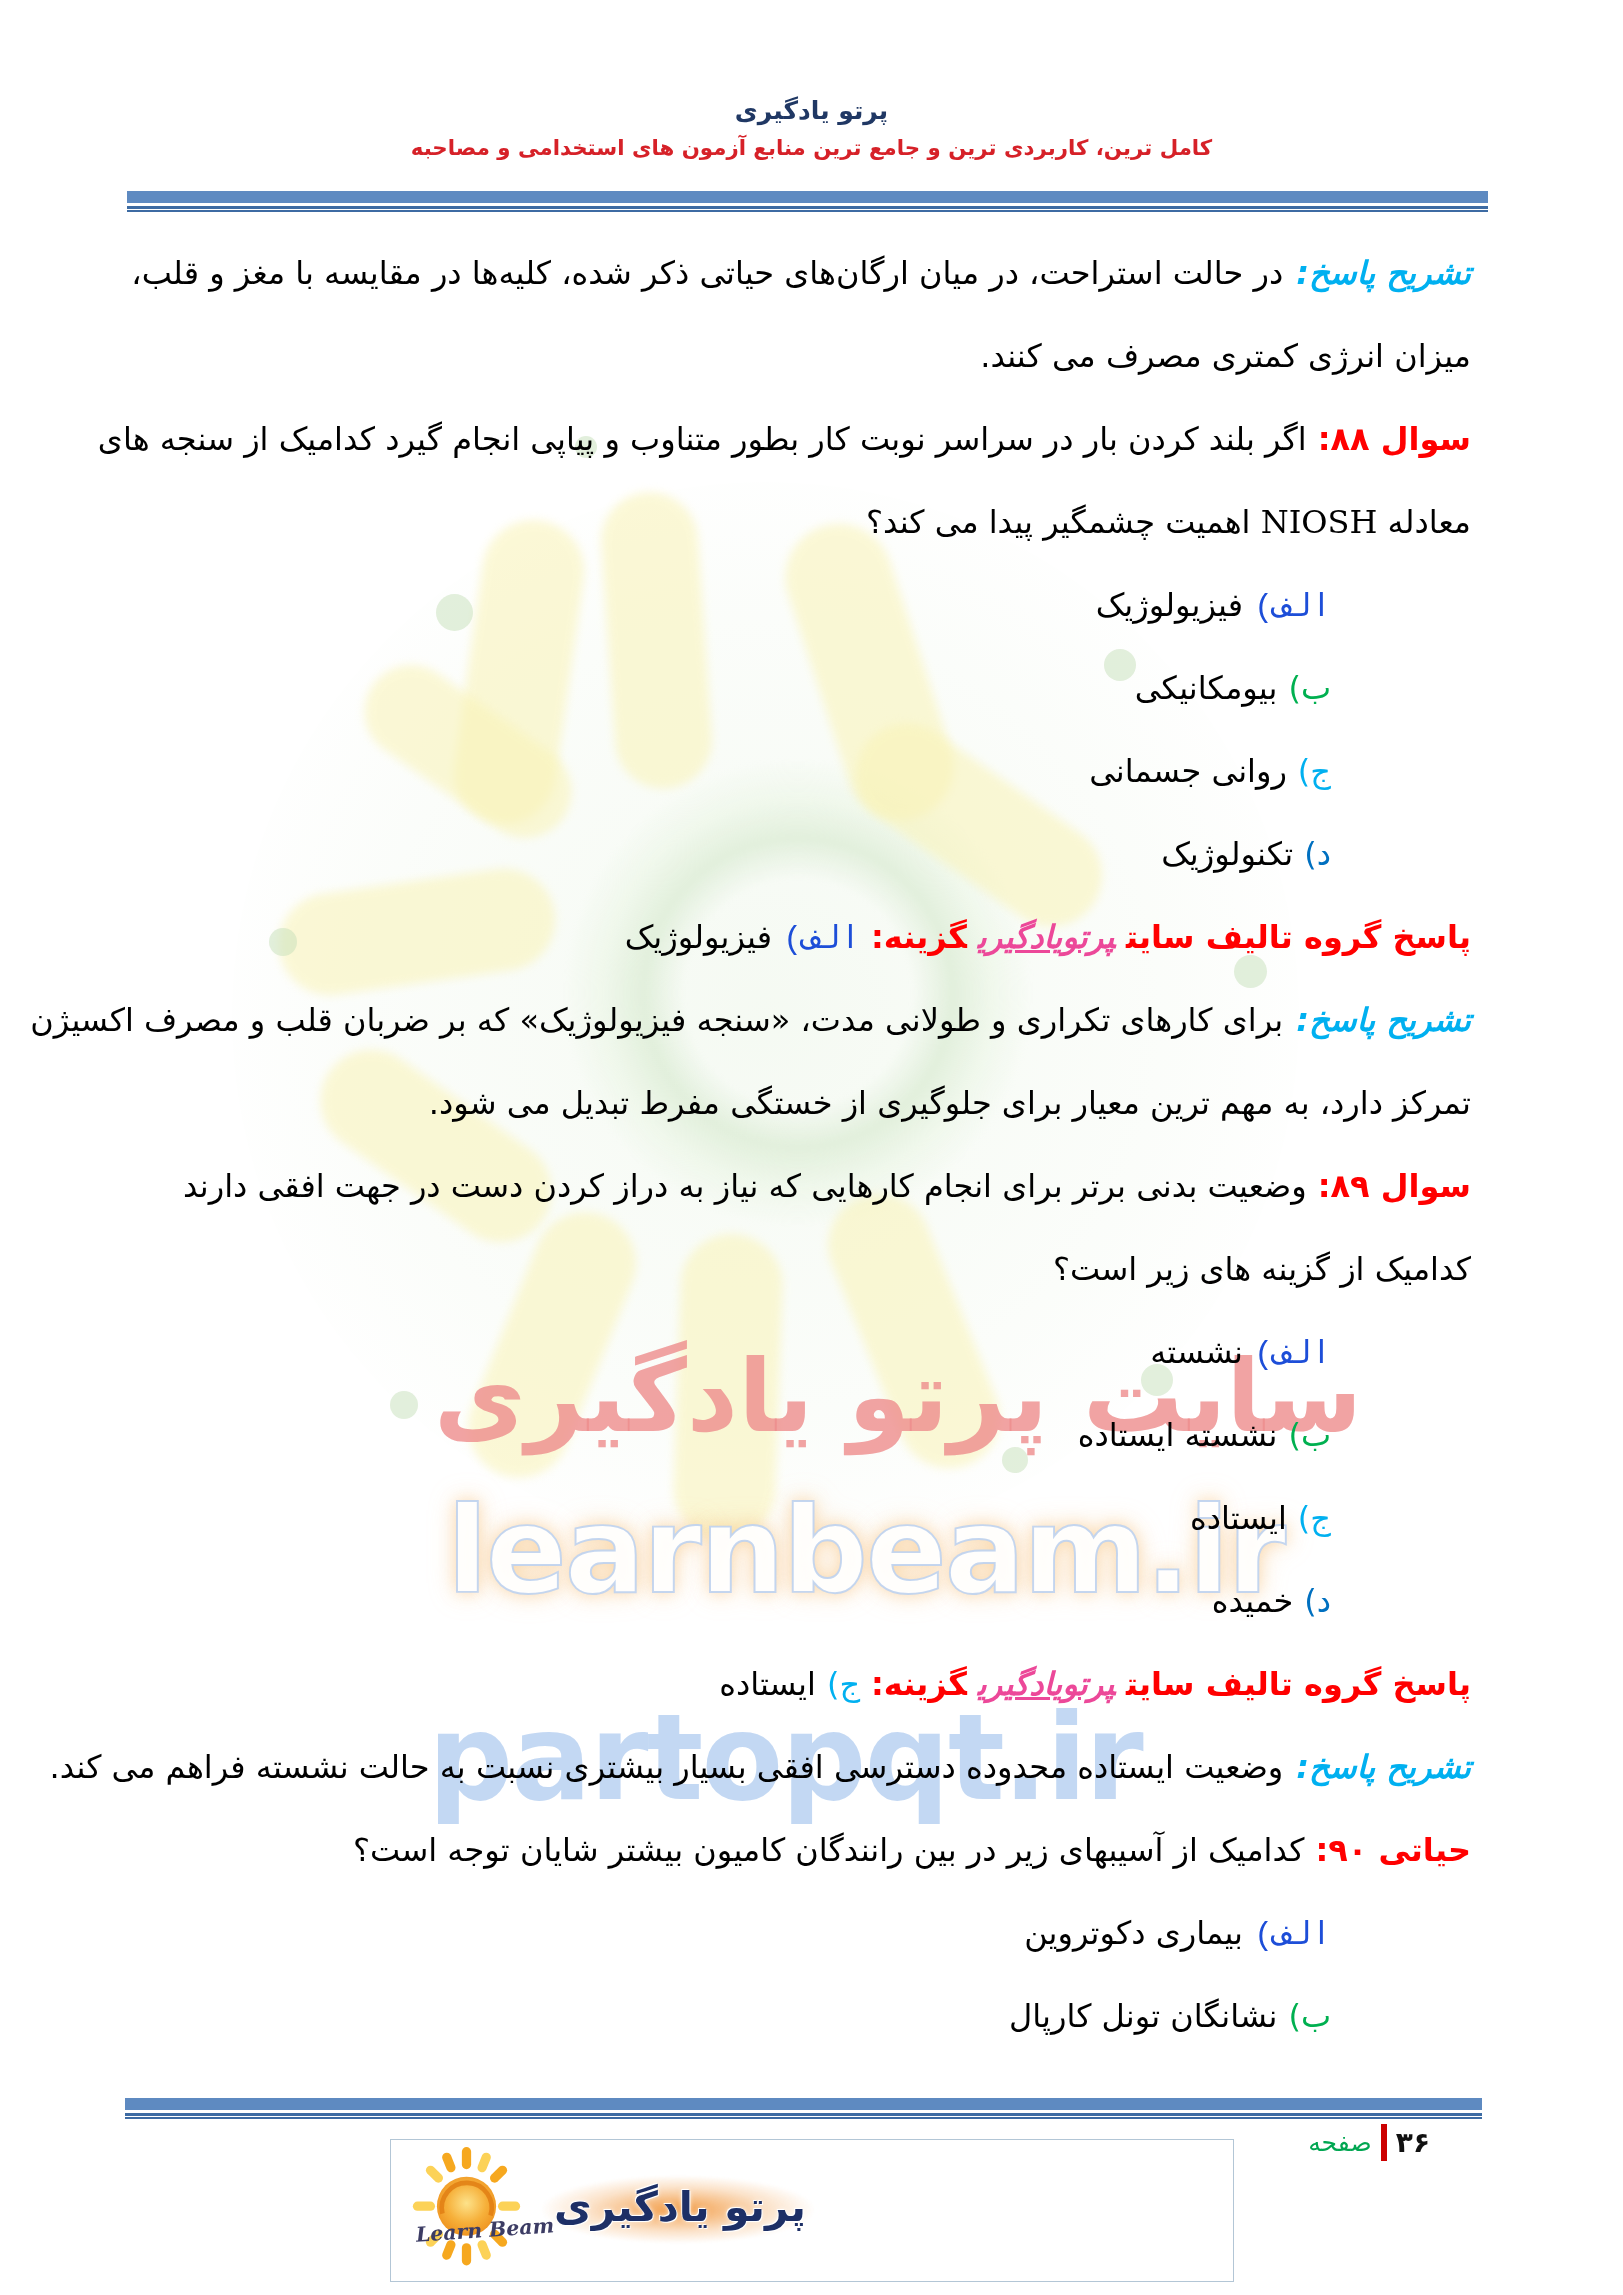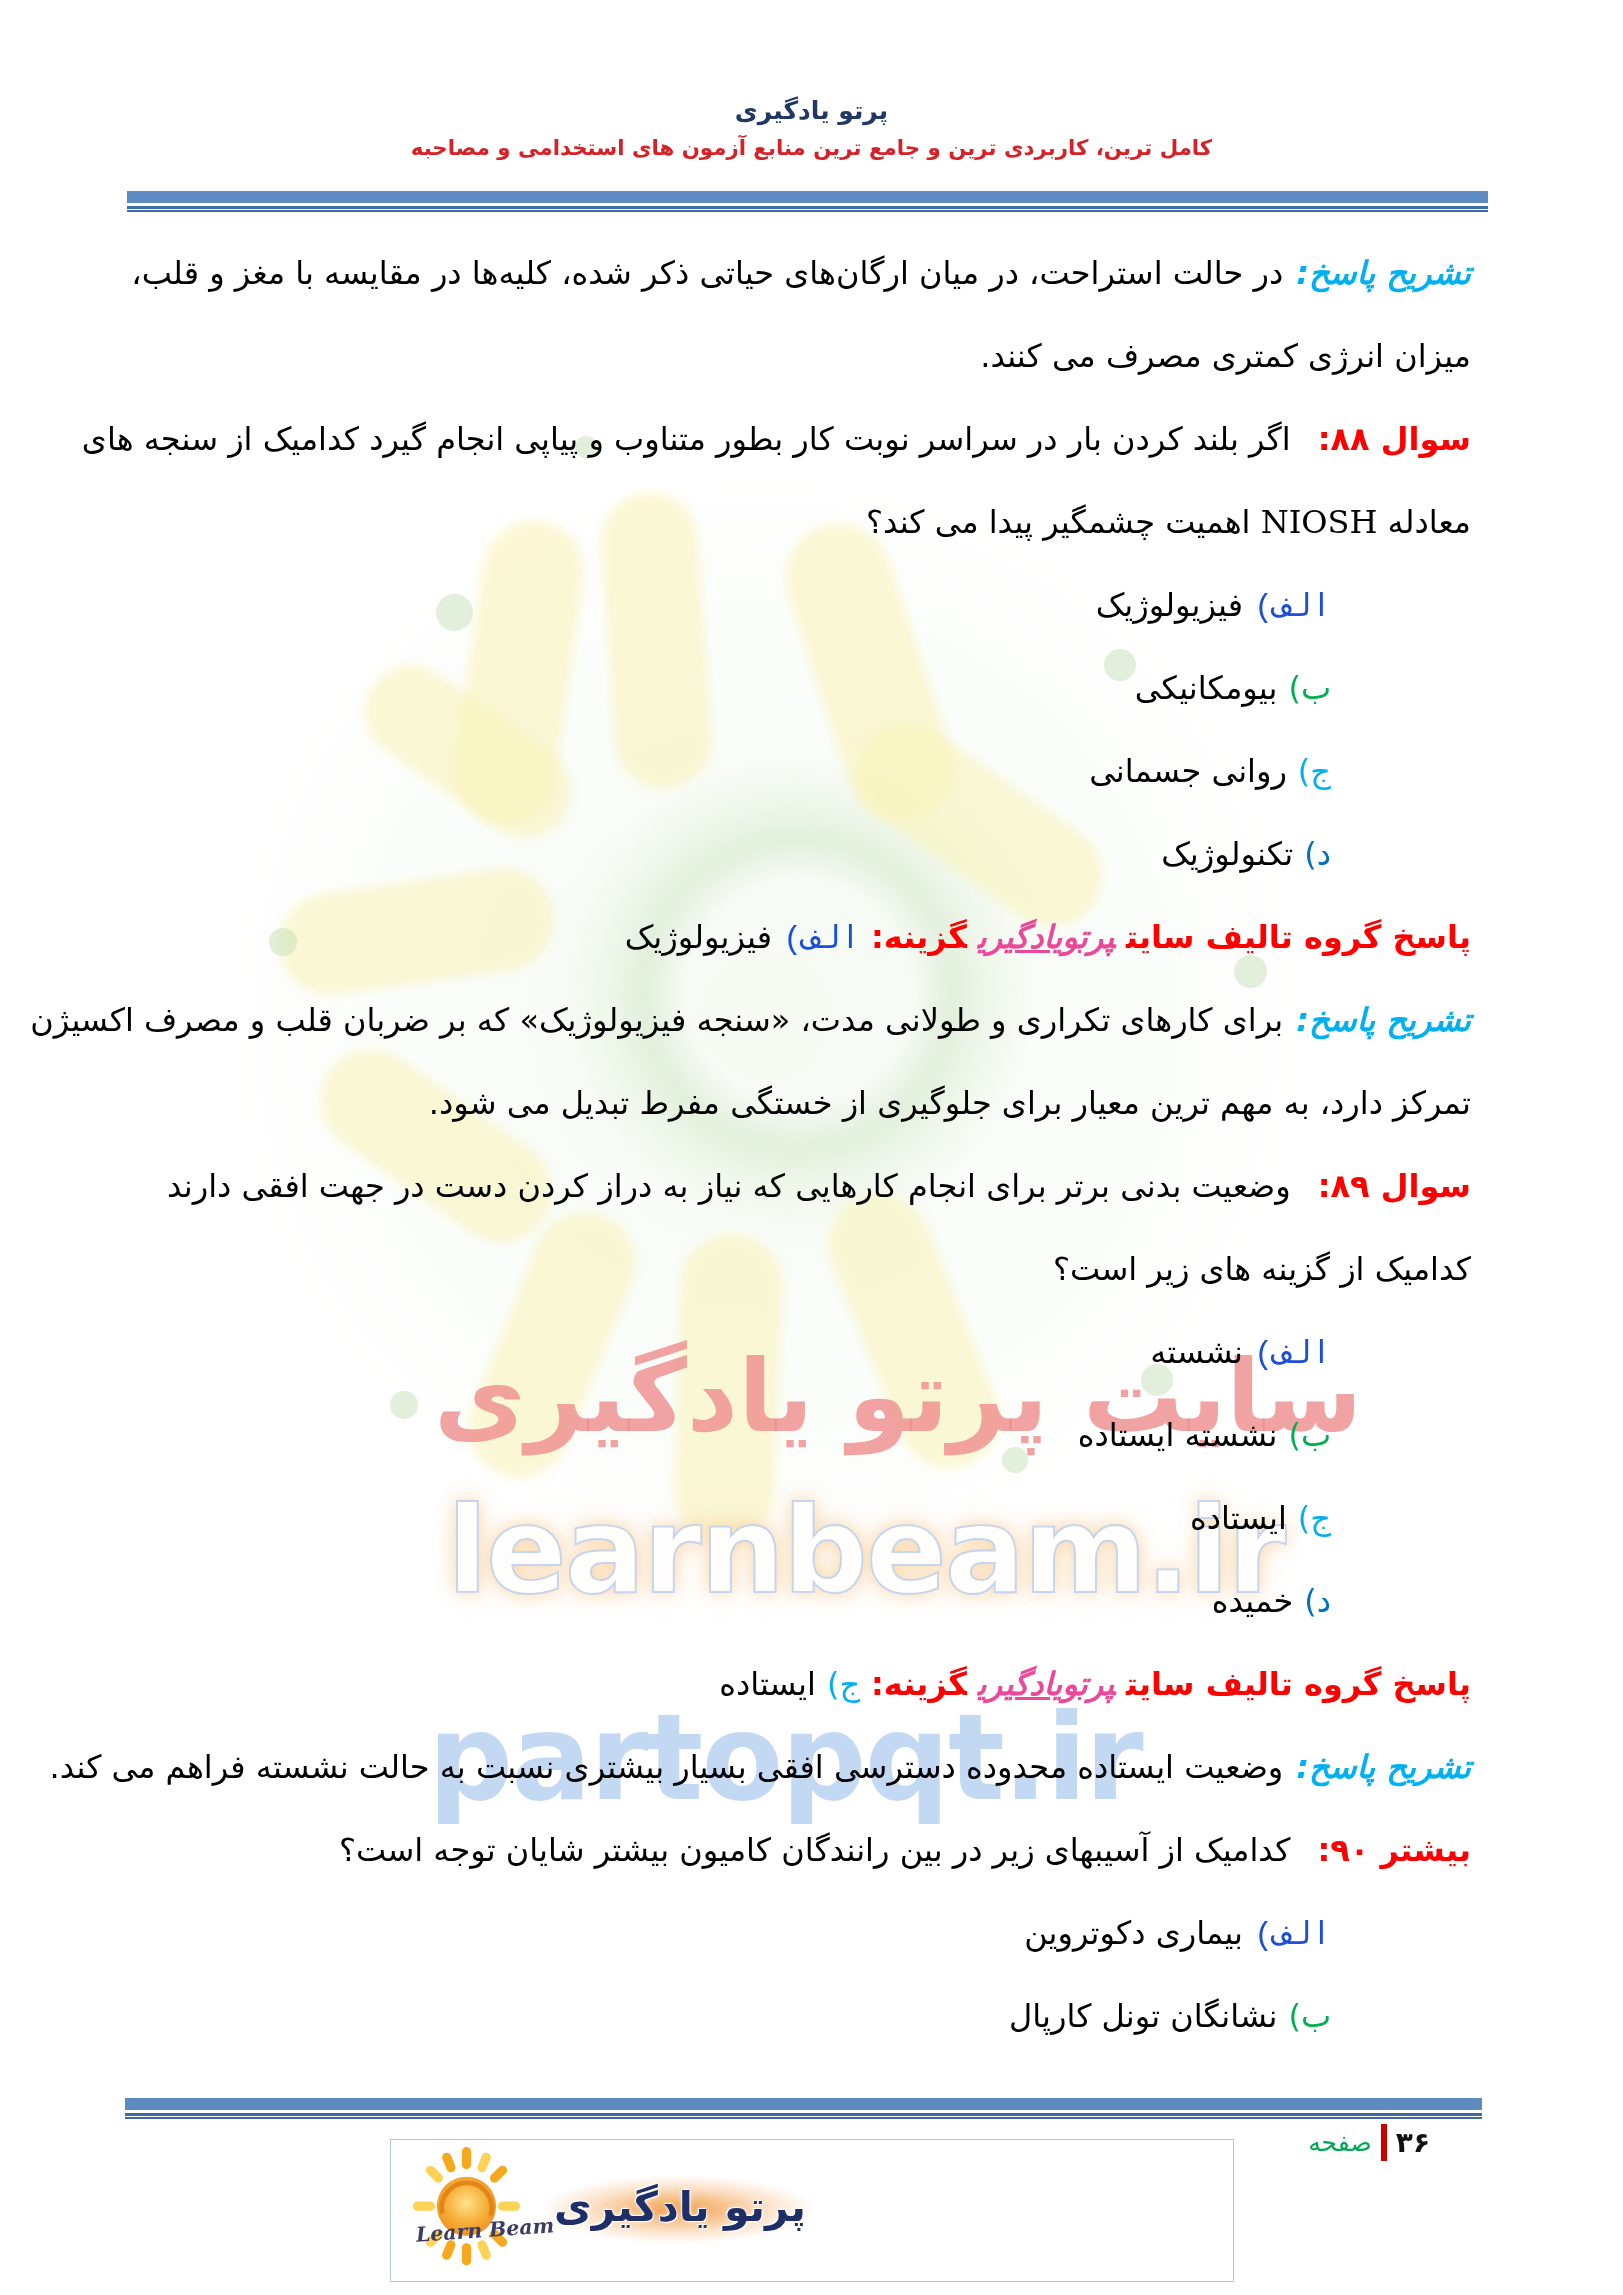--- a/index.html
+++ b/index.html
@@ -32,21 +32,21 @@
   .rule .thin2{margin-top:1.9px;height:1.9px;background:#3d6ba3;}
   .rule-top{top:191px;}
   .rule-bottom{top:2098px;left:125px;width:1357px;}
 
   
   .content{position:absolute;top:232px;left:0;width:1623px;z-index:2;padding-left:21px;}
   .ln{height:83px;line-height:83px;direction:rtl;text-align:right;
       padding-right:173px;font-size:32px;color:#000;white-space:nowrap;}
   .ln.opt{padding-right:313px;}
   .lbl-expl{color:#00b0f0;font-style:italic;font-weight:bold;margin-left:13px;}
-  .lbl-q{color:#ff0000;font-weight:bold;margin-left:27px;}
+  .lbl-q{color:#ff0000;font-weight:bold;margin-left:11px;}
   .ans-red{color:#ff0000;font-weight:bold;}
   .site-green{color:#ec4899;font-style:italic;font-weight:bold;text-decoration:underline;margin:0 11px;text-align:right;}
   .ans-word{color:#ff0000;font-weight:bold;margin-left:11px;}
   .opt-letter{margin-left:11px;}
   .lt-a{color:#1d4ed8;font-family:Liberation Mono, monospace;}.lt-b{color:#00b050;}.lt-c{color:#00b0f0;}.lt-d{color:#0070c0;}
   .latin-serif{font-family:"DejaVu Serif",serif;}
 
   
   .pagenum{position:absolute;top:2122px;right:193px;height:41px;z-index:2;
            display:flex;align-items:center;gap:9.3px;direction:rtl;}
@@ -170,21 +170,21 @@
 
     <div class="ln">
       <span class="ans-red">پاسخ گروه تالیف سایت</span><span class="site-green">پرتویادگیری</span><span class="ans-word">گزینه:</span><span class="opt-letter lt-c">ج)</span><span>ایستاده</span>
     </div>
 
     <div class="ln">
       <span class="lbl-expl">تشریح پاسخ:</span><span>وضعیت ایستاده محدوده دسترسی افقی بسیار بیشتری نسبت به حالت نشسته فراهم می کند.</span>
     </div>
 
     <div class="ln">
-      <span class="lbl-q">بیشتر ۹۰:</span><span>کدامیک از آسیبهای زیر در بین رانندگان کامیون بیشتر شایان توجه است؟</span>
+      <span class="lbl-q">حیاتی ۹۰:</span><span>کدامیک از آسیبهای زیر در بین رانندگان کامیون بیشتر شایان توجه است؟</span>
     </div>
 
     <div class="ln opt">
       <span class="opt-letter lt-a">الف)</span><span>بیماری دکوتروین</span>
     </div>
     <div class="ln opt">
       <span class="opt-letter lt-b">ب)</span><span>نشانگان تونل کارپال</span>
     </div>
 
   </div>

